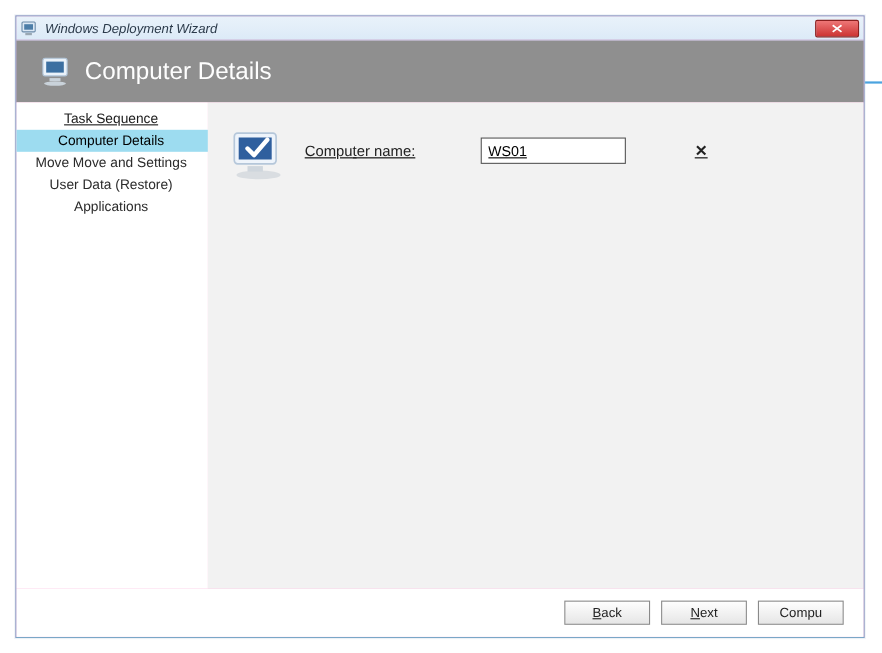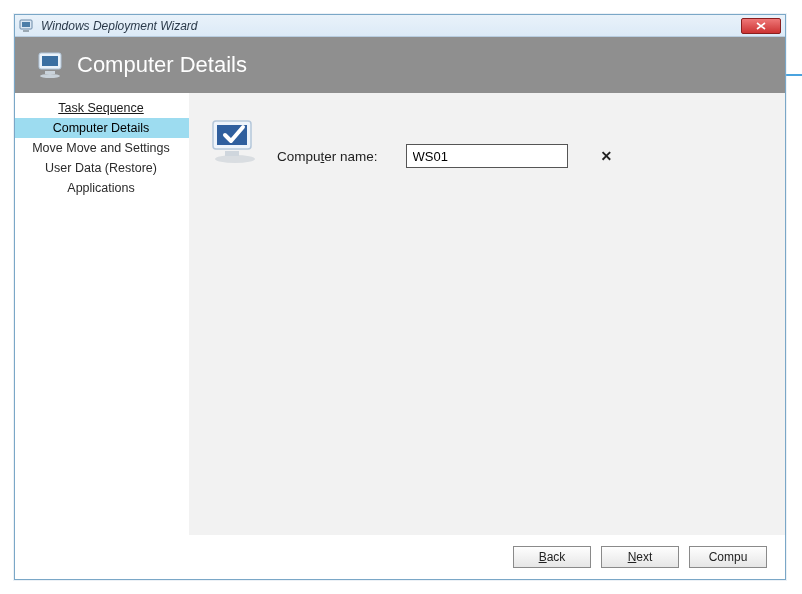--- a/index.html
+++ b/index.html
@@ -103,35 +103,36 @@
     align-items: flex-start;
     gap: 14px;
   }
   .content-icon {
     width: 56px; height: 48px;
     display:flex;align-items:center;justify-content:center;
   }
   .field-row {
     display: flex;
     align-items: center;
-    gap: 28px;
-    margin-top: 27px;
+    gap: 59px;
+    margin-top: 8px;
+    text-decoration: underline;
   }
   .field-label {
     font-size: 13.5px;
     color: #222;
   }
   .field-label .accel { text-decoration: underline; }
   .input-wrap {
     display: flex;
     align-items: center;
     border: 1px solid #555;
     background: #fff;
     height: 24px;
-    width: 162px;
+    width: 132px;
   }
   .input-wrap input {
     border: 0;
     outline: 0;
     font-size: 13px;
     padding: 2px 6px;
     flex: 1;
     background: transparent;
     font-family: inherit;
   }

